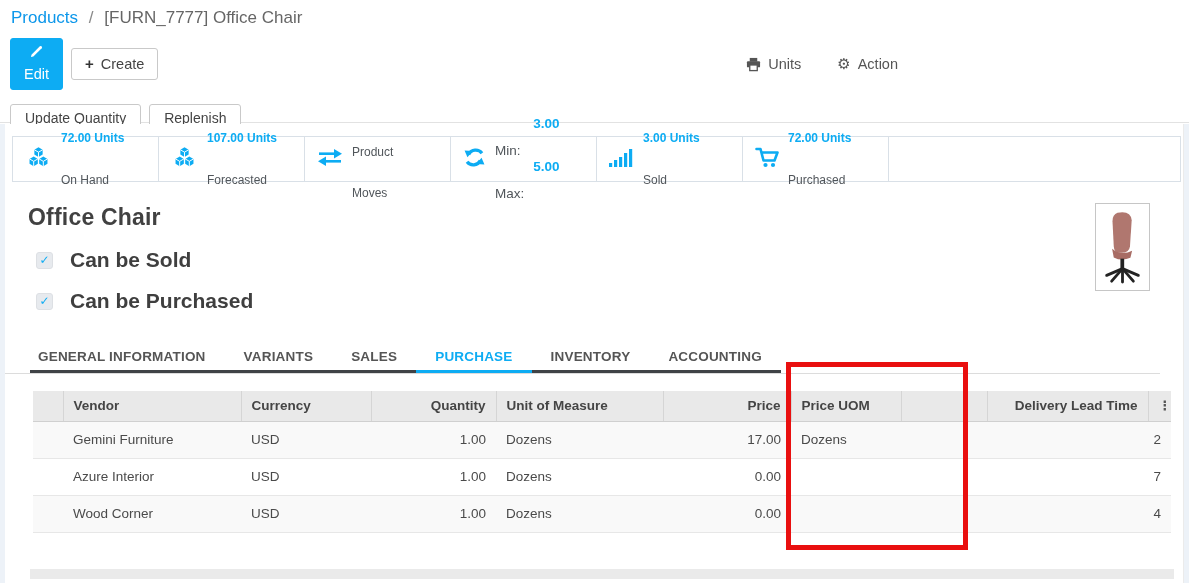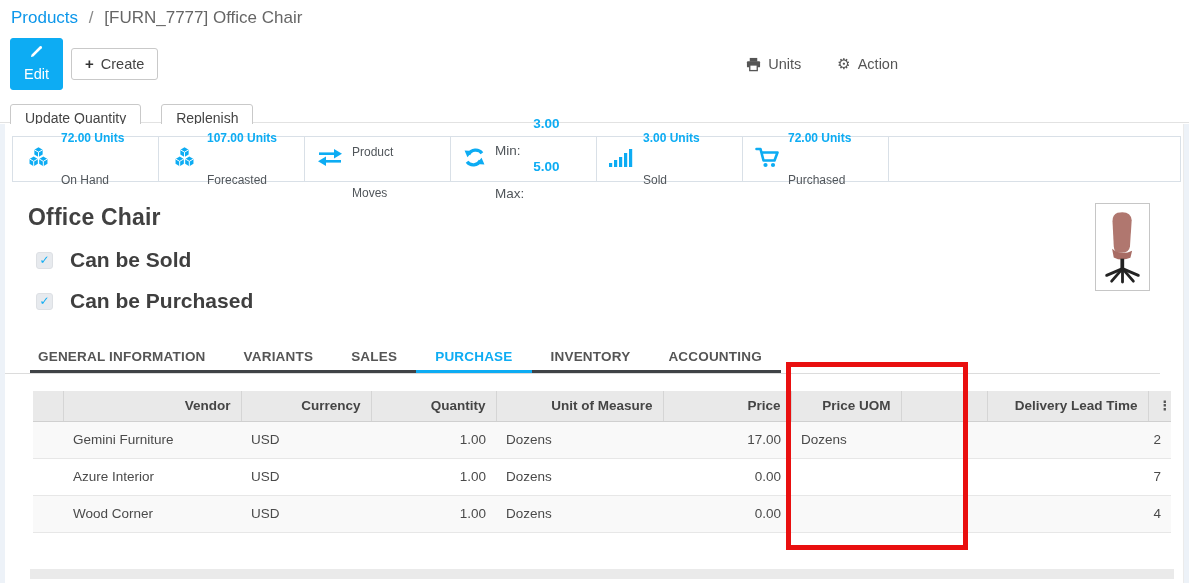--- a/index.html
+++ b/index.html
@@ -16,21 +16,21 @@
 
   .cp-row { display:flex; align-items:center; margin-top:10px; padding-left:10px; }
   .btn { font-size:14.5px; border-radius:3px; padding:6px 13px; cursor:pointer; display:inline-flex; align-items:center; gap:7px; line-height:18px; }
   .btn-primary { background:#0dacf3; color:#fff; border:1px solid #0dacf3;flex-direction:column; }
   .btn-default { background:#fff; color:#444; border:1px solid #c9c9c9; margin-left:8px; }
   .plus-glyph { font-weight:bold; font-size:15px; color:#333; }
   .cp-menus { margin-left:auto; margin-right:291px; display:flex; gap:36px; }
   .menu-toggle { display:inline-flex; align-items:center; gap:7px; font-size:14.5px; color:#555; cursor:pointer; }
   .gear-glyph { font-family:"DejaVu Sans", sans-serif; font-size:15px; color:#555; }
 
-  .status-row { margin-top:14px; padding-left:10px; display:flex; gap:20px; }
+  .status-row { margin-top:14px; padding-left:10px; display:flex; gap:8px; }
   .btn-status { background:#fff; color:#444; border:1px solid #c9c9c9; border-radius:3px; font-size:14px; padding:5px 14px; cursor:pointer; }
 
   
   .content { position:absolute; top:124px; left:0; right:0; bottom:0; background:#edf2f8; }
   .sheet { position:absolute; left:5px; right:5px; top:0; bottom:0; background:#fff; border-right:1px solid #ebebeb; }
 
   
   .button-box { display:flex; border:1px solid #d9e0e7; background:#fff; height:46px; margin:12px 2px 0 7px; }
   .stat-btn { width:146px; min-width:146px; border-right:1px solid #d9e0e7; display:flex; align-items:center; padding-left:12px; gap:9px; cursor:pointer; }
   .stat-fill { flex:1; }
@@ -54,21 +54,21 @@
   .notebook { position:relative; margin-top:28px; height:33px; }
   .notebook::after { content:''; position:absolute; left:0; right:23px; bottom:0; height:1px; background:#dcdcdc; }
   .tabs { display:inline-flex; margin-left:25px; border-bottom:3px solid #3f4346; position:relative; z-index:1; }
   .tab { padding:8px 19px 6px; font-size:13.5px; font-weight:bold; color:#555; letter-spacing:0.2px; cursor:pointer; position:relative; white-space:nowrap;text-align:center; }
   .tab:first-child { padding-left:8px; }
   .tab.active { color:#0dacf3; }
   .tab.active::after { content:''; position:absolute; left:0; right:0; bottom:-3px; height:3px; background:#0dacf3; }
 
   
   table.vendors { border-collapse:collapse; table-layout:fixed; margin:17px 0 0 28px; width:1138px; font-size:13.5px; }
-  table.vendors th { background:#e9e9e9; height:30px; font-weight:bold; color:#454545; text-align:right; padding:0 10px; border-left:1px solid #d5d5d5; border-bottom:1px solid #d0d0d0; overflow:hidden; white-space:nowrap; }
+  table.vendors th { background:#e9e9e9; height:30px; font-weight:bold; color:#454545; text-align:left; padding:0 10px; border-left:1px solid #d5d5d5; border-bottom:1px solid #d0d0d0; overflow:hidden; white-space:nowrap; }
   table.vendors th:first-child { border-left:none; }
   table.vendors td { height:37px; padding:0 10px; color:#4a4a4a; border-bottom:1px solid #e7e7e7; overflow:hidden; white-space:nowrap; }
   table.vendors tbody tr:nth-child(odd) { background:#f9f9f9; }
   .al-r { text-align:right !important; }
   .dots-glyph { font-family:"DejaVu Sans", sans-serif; color:#555; font-size:13px; font-weight:bold; cursor:pointer; }
 
   .footer-band { height:10px; background:#eaeaea; margin:36px 9px 0 25px; }
 
   
   .annotation-box { position:absolute; left:786px; top:362px; width:182px; height:188px; border:5px solid #e90f0f; z-index:10; }

